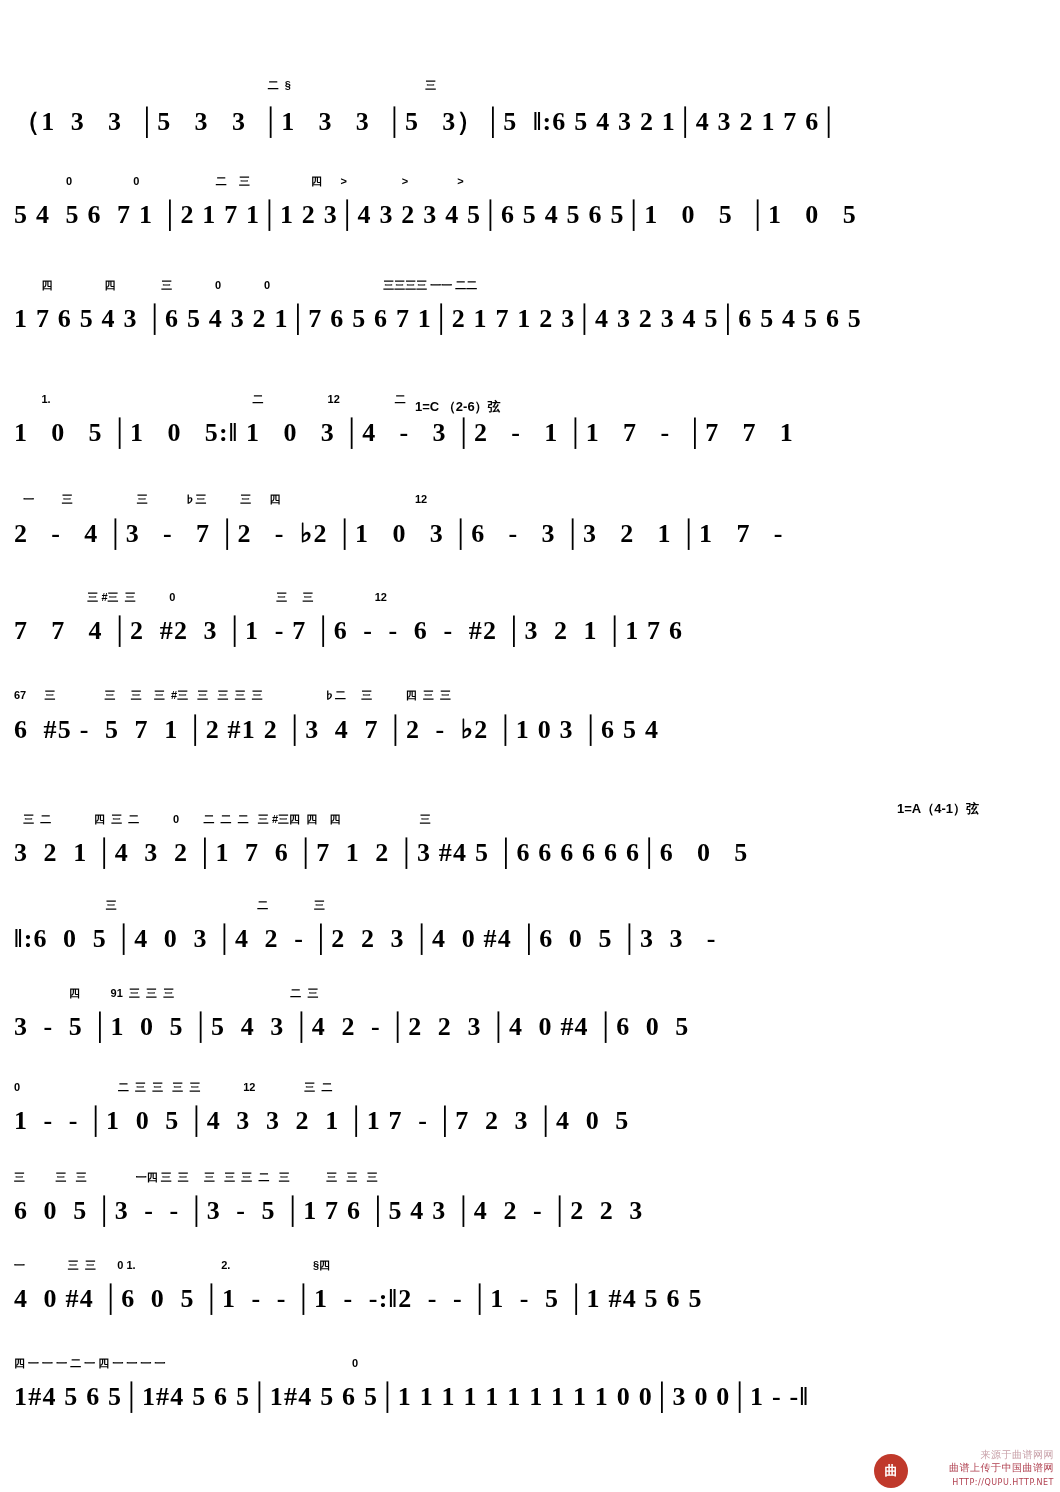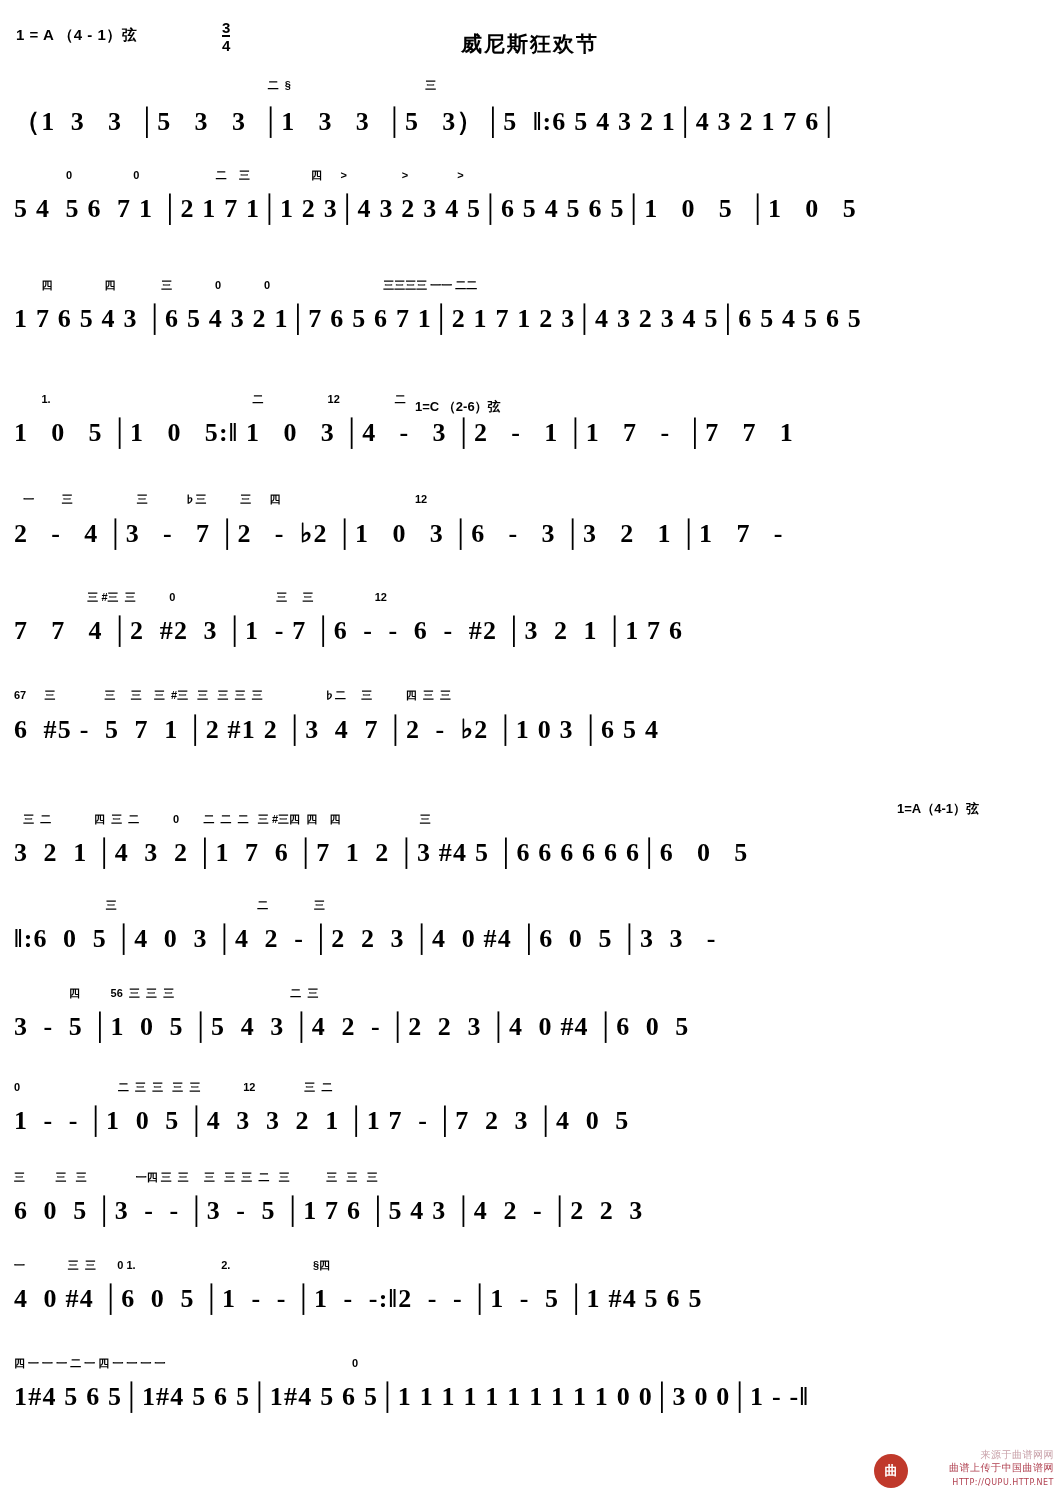--- a/index.html
+++ b/index.html
@@ -141,35 +141,27 @@
     font-weight: bold;
     text-align: center;
     line-height: 34px;
   }
 </style>
 </head>
 <body>
 
 <div class="sheet">
 
-  <div class="header-row">
-    <div class="key-sig">1 = A （4 - 1）弦</div>
-    <div class="meter">
-      <span class="num">3</span>
-      <span class="den">4</span>
-    </div>
-    <div class="title">威尼斯狂欢节</div>
-  </div>
 
   <div class="line" style="top:78px">
     <div class="marks">                                                                                   二  §                                            三</div>
     <div class="txt">（1  3   3  │5   3   3  │1   3   3  │5   3）│5  ‖:6 5 4 3 2 1│4 3 2 1 7 6│</div>
   </div>
 
-  <div class="line" style="top:168px">
+  <div class="line" style="top:174px">
     <div class="marks">                 0                    0                         二    三                    四      &gt;                  &gt;                &gt;</div>
     <div class="txt">5 4  5 6  7 1 │2 1 7 1│1 2 3│4 3 2 3 4 5│6 5 4 5 6 5│1   0   5  │1   0   5</div>
   </div>
 
   <div class="line" style="top:278px">
     <div class="marks">         四                 四               三              0              0                                     三三三三 一一 二二</div>
     <div class="txt">1 7 6 5 4 3 │6 5 4 3 2 1│7 6 5 6 7 1│2 1 7 1 2 3│4 3 2 3 4 5│6 5 4 5 6 5</div>
   </div>
 
   <div class="line" style="top:392px">
@@ -196,21 +188,21 @@
     <div class="marks">   三  二              四  三  二           0        二  二  二   三 #三四  四    四                          三</div>
     <div class="txt">3  2  1 │4  3  2 │1  7  6 │7  1  2 │3 #4 5 │6 6 6 6 6 6│6   0   5</div>
   </div>
 
   <div class="line" style="top:898px">
     <div class="marks">                              三                                              二               三</div>
     <div class="txt">‖:6  0  5 │4  0  3 │4  2  - │2  2  3 │4  0 #4 │6  0  5 │3  3   -</div>
   </div>
 
   <div class="line" style="top:986px">
-    <div class="marks">                  四          56  三  三  三                                      二  三</div>
+    <div class="marks">                  四          91  三  三  三                                      二  三</div>
     <div class="txt">3  -  5 │1  0  5 │5  4  3 │4  2  - │2  2  3 │4  0 #4 │6  0  5</div>
   </div>
 
   <div class="line" style="top:1080px">
     <div class="marks">0                                二  三  三   三  三              12                三  二</div>
     <div class="txt">1  -  - │1  0  5 │4  3  3  2  1 │1 7  - │7  2  3 │4  0  5</div>
   </div>
 
   <div class="line" style="top:1170px">
     <div class="marks">三          三   三                一四 三  三     三   三  三  二   三            三   三   三</div>

